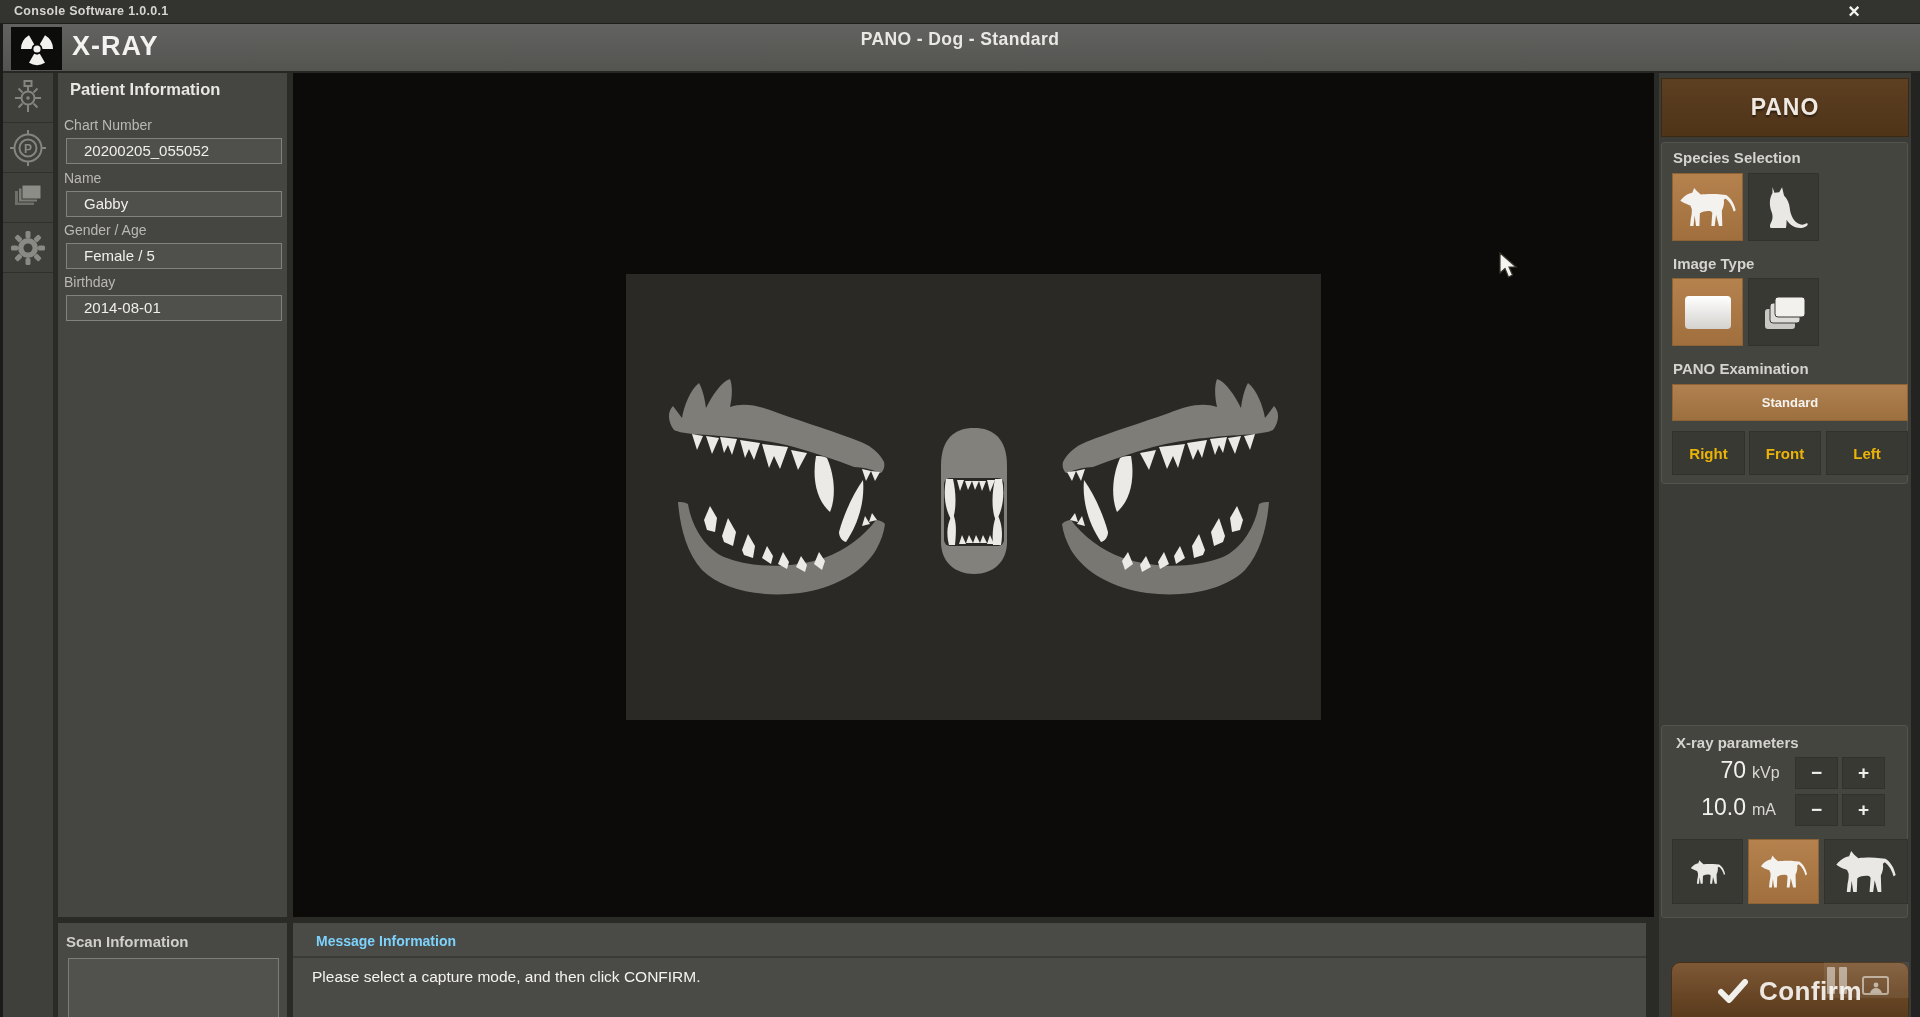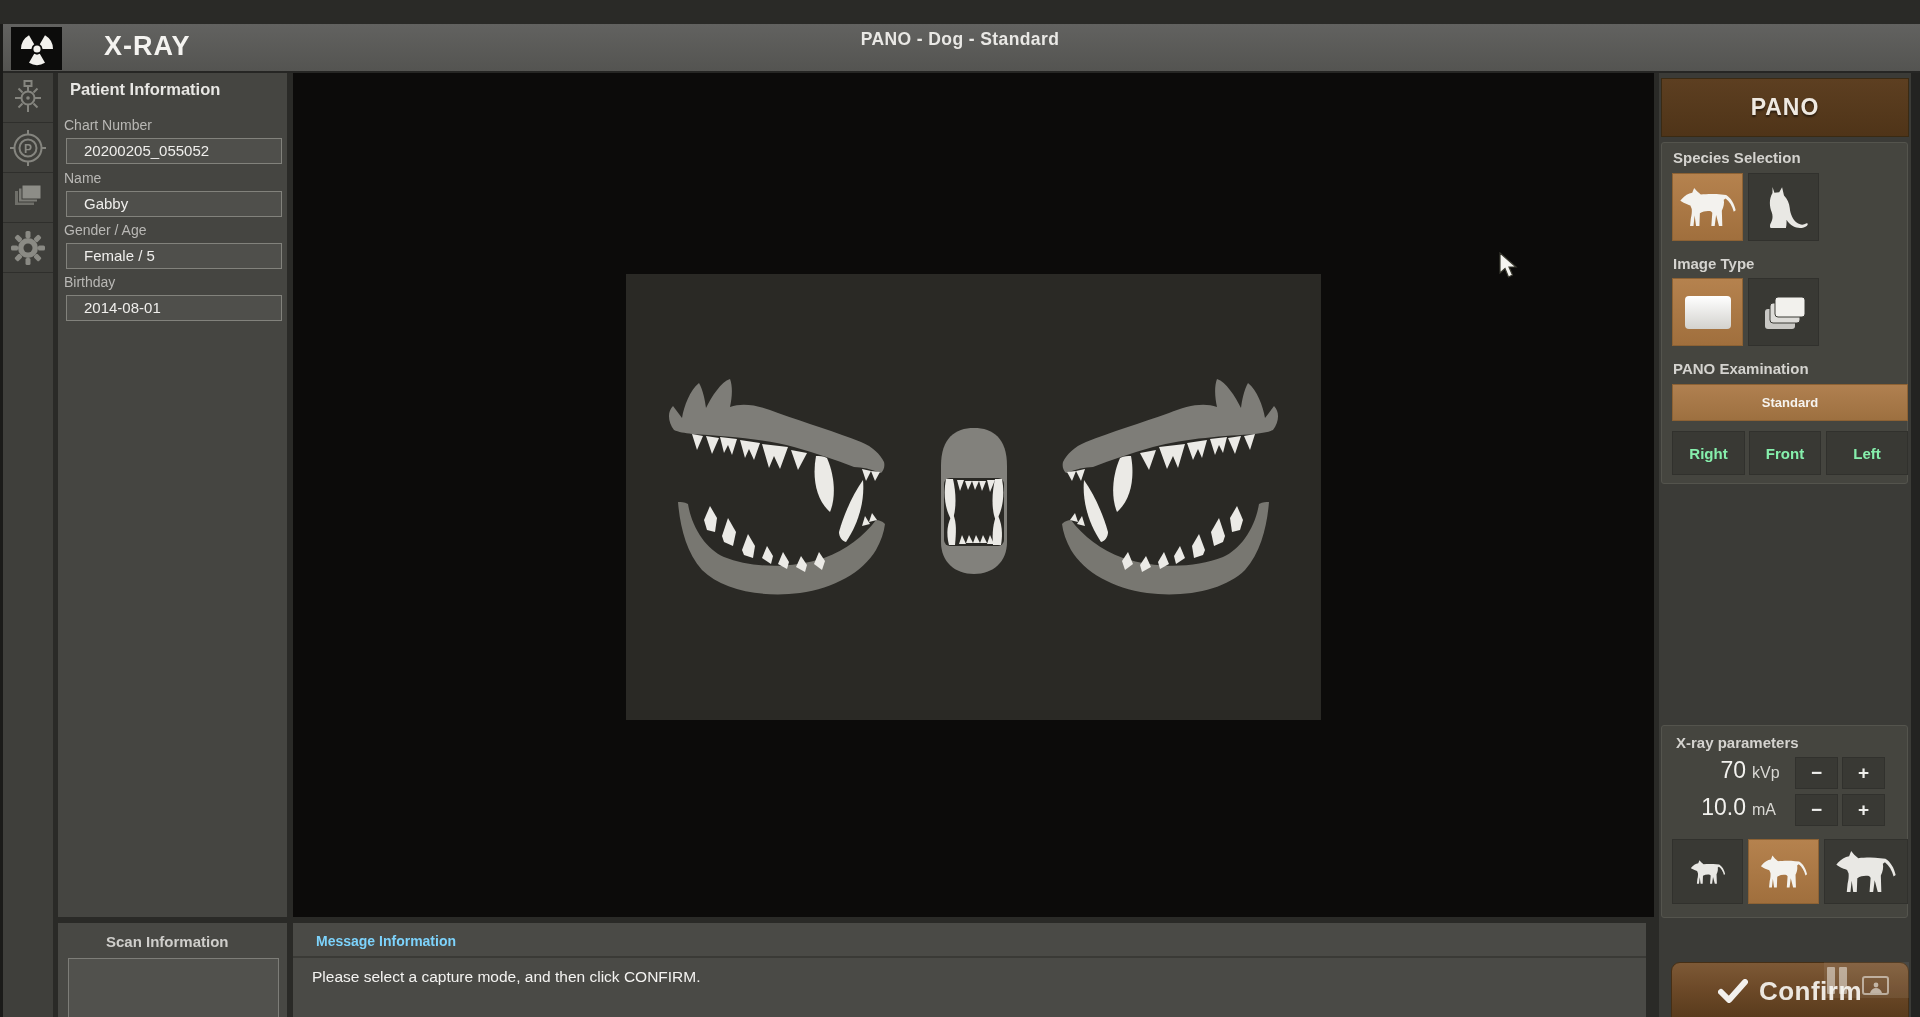--- a/index.html
+++ b/index.html
@@ -7,58 +7,58 @@
   body { font-family:"Liberation Sans", sans-serif; }
   #screen { position:relative; width:1920px; height:1017px; background:#2a2a27; overflow:hidden; }
   .abs { position:absolute; }
 
   
   #titlebar { left:0; top:0; width:1920px; height:24px; background:#333330; border-bottom:1px solid #1d1d1b; }
   #window-title { left:14px; top:4px; font-size:12.5px; font-weight:700; color:#d6d5d2; letter-spacing:.3px; }
   #close-button { left:1838px; top:0px; width:32px; height:24px; color:#f4f3f0; font-size:20px; font-weight:700; text-align:center; line-height:23px; cursor:pointer; }
   #appheader { left:0; top:24px; width:1920px; height:49px; background:linear-gradient(#626260,#545451); border-bottom:2px solid #262624; }
   #app-logo { left:11px; top:27px; width:51px; height:43px; background:#0c0c0b; display:flex; align-items:center; justify-content:center; }
-  #app-name { left:72px; top:31px; font-size:27px; font-weight:700; color:#f4f3f0; letter-spacing:1px;margin-left:32px; }
+  #app-name { left:72px; top:31px; font-size:27px; font-weight:700; color:#f4f3f0; letter-spacing:1px; }
   #page-title { left:0; top:29px; width:1920px; text-align:center; font-size:17.5px; font-weight:700; color:#e9e8e5; letter-spacing:.4px; }
 
   
   #iconstrip { left:3px; top:73px; width:50px; height:944px; background:#3f3f3b; }
   .strip-cell { position:absolute; left:0; width:50px; height:50px; border-bottom:1px solid #2f2f2c; display:flex; align-items:center; justify-content:center; cursor:pointer; }
   #left-edge { left:0; top:24px; width:3px; height:993px; background:#1b1b19; }
   #right-edge { left:1911px; top:73px; width:9px; height:944px; background:#232321; }
 
   
   #leftcol { left:58px; top:73px; width:229px; height:844px; background:#454541; }
   #patient-title { left:70px; top:80px; font-size:16.5px; font-weight:700; color:#e8e7e4; }
   .p-label { position:absolute; left:64px; font-size:14px; color:#b9b8b5; }
   .p-field { position:absolute; left:66px; width:216px; height:26px; background:#4f4f4b; border:1px solid #82827c; color:#efeeec; font-size:15px; line-height:24px; padding-left:17px; }
 
   
   #canvas { left:293px; top:73px; width:1361px; height:844px; background:#0c0b0a; }
   #dental-panel { left:626px; top:274px; width:695px; height:446px; background:#2a2925; }
 
   
   #scanpanel { left:58px; top:923px; width:229px; height:94px; background:#484844; }
-  #scan-title { left:8px; top:10px; position:absolute; font-size:15px; font-weight:700; color:#cfcecb;margin-left:40px; }
+  #scan-title { left:8px; top:10px; position:absolute; font-size:15px; font-weight:700; color:#cfcecb; }
   #scan-box { left:10px; top:35px; position:absolute; width:211px; height:70px; background:#51514d; border:1px solid #7d7d78; }
   #msgpanel { left:293px; top:923px; width:1353px; height:94px; background:#4a4a46; }
   #msg-title { left:23px; top:10px; position:absolute; font-size:14px; font-weight:700; color:#7dd3fc; }
   #msg-divider { left:0; top:33px; position:absolute; width:100%; height:2px; background:#3a3a36; }
   #msg-text { left:19px; top:45px; position:absolute; font-size:15.5px; font-weight:400; color:#f4f3f1; }
 
   
   #rightcol { left:1659px; top:73px; width:252px; height:944px; background:#3b3b37; }
   #pano-header { left:1661px; top:78px; width:248px; height:59px; background:linear-gradient(#5d3f21,#4f3418); border:1px solid #3a2a13; display:flex; align-items:center; justify-content:center; font-size:23px; font-weight:700; color:#efe9e1; letter-spacing:1px; text-shadow:0 2px 2px rgba(0,0,0,.5); }
   .groupbox { background:#45453f; border:1px solid #54544d; border-radius:3px; }
   #selbox { left:1661px; top:142px; width:247px; height:342px; }
   #xraybox { left:1661px; top:725px; width:247px; height:193px; }
   .sec-label { position:absolute; font-size:15px; font-weight:700; color:#d4d3cf; }
   .sel-btn { position:absolute; background:#393934; border:1px solid #31312d; display:flex; align-items:center; justify-content:center; cursor:pointer; }
   .sel-btn.selected { background:linear-gradient(#b5824e,#a06f3d); border-color:#8d6234; }
-  .view-btn { position:absolute; background:#393934; border:1px solid #31312d; color:#86efac; font-size:15px; font-weight:700; display:flex; align-items:center; justify-content:center; cursor:pointer; }
+  .view-btn { position:absolute; background:#393934; border:1px solid #31312d; color:#eab308; font-size:15px; font-weight:700; display:flex; align-items:center; justify-content:center; cursor:pointer; }
   #standard-btn { left:1672px; top:384px; width:236px; height:37px; background:linear-gradient(#b08050,#9d7040); color:#f6f3ef; font-size:13px; font-weight:700; display:flex; align-items:center; justify-content:center; cursor:pointer; border:1px solid #8d6234; }
   .param-value { position:absolute; width:84px; text-align:right; font-size:23px; color:#f2f1ee; }
   .param-unit { position:absolute; font-size:16px; color:#d9d8d4; }
   .step-btn { position:absolute; width:43px; height:32px; background:#393934; border:1px solid #31312d; color:#efefec; font-size:19px; font-weight:700; display:flex; align-items:center; justify-content:center; cursor:pointer; }
   #confirm-btn { left:1671px; top:962px; width:238px; height:58px; background:linear-gradient(180deg,#7d5936 0%,#6b4827 50%,#583a1c 100%); border:1px solid #462f15; border-radius:9px 9px 0 0; display:flex; align-items:center; justify-content:center; gap:11px; cursor:pointer; }
   #confirm-label { font-size:26px; font-weight:700; color:#ece7e0; letter-spacing:.5px; }
 
   
   #overlay-box { left:1824px; top:962px; width:85px; height:36px; background:rgba(255,255,255,.07); }
   .pause-bar { position:absolute; top:967px; width:8px; height:27px; background:rgba(250,250,245,.5); border-radius:1px; }
@@ -72,20 +72,24 @@
 
 <svg width="0" height="0" style="position:absolute">
   <defs>
     <path id="dogShape" d="M2.5,13.5 L1,15.5 L4.5,17.5 C7,18.8 9.5,19.5 11.5,20.5 L13,24 C13.2,27 13,30 12,34 L11.2,42 L14.8,42 L16,31 L17.5,42 L21,42 L21.5,28.5 C25,26.5 29,25.8 33,26.5 L34.5,28 L33.5,42 L37,42 L38.5,30.5 L41.5,42 L45,42 L44.5,26 C46.5,22 47.2,18 46.5,14.5 L48.5,13 C52.5,16 55.5,21 57,27 L59,25.5 C57.5,18.5 54,12.5 49,9.5 L44,9 C36,8 28,8.5 22.5,9 L18.5,5.5 L15.5,2 L13.5,7 C9.5,7.5 5.5,10 2.5,13.5 Z"></path>
     <path id="catShape" d="M14,3 L16,9 L21,8.5 L24,3.5 L26,12 C29.5,15.5 31.5,20 32,25 C32.5,31 35,37 39.5,40.5 C42.5,42.8 46.5,43 49,41.2 C50.8,40.2 51.5,42 50,43.6 C46.2,46.8 39.8,46.6 35.6,44.2 C32.8,42.6 30.4,40.2 28.6,37.4 C28.8,40.4 28.6,43.4 28,46 L12,46 C11,44.5 11.2,42.5 12.4,40.5 C14.2,37.3 14.6,33.5 13.2,29.5 C10.4,22.5 10.6,15 14,9.5 Z"></path>
   </defs>
 </svg>
 
 <div id="screen">
 
+  <div id="titlebar" class="abs">
+    <div id="window-title" class="abs">Console Software  1.0.0.1</div>
+    <div id="close-button" class="abs">×</div>
+  </div>
 
   <div id="appheader" class="abs"></div>
   <div id="app-logo" class="abs">
     <svg width="40" height="38" viewBox="0 0 40 38">
       <g transform="translate(20,19)" fill="#f2f1ed">
         <path d="M 2.8,4.85 L 8,13.86 A 16 16 0 0 1 -8,13.86 L -2.8,4.85 A 5.6 5.6 0 0 0 2.8,4.85 Z"></path>
         <path d="M 5.6,0 L 16,0 A 16 16 0 0 0 8,-13.86 L 2.8,-4.85 A 5.6 5.6 0 0 1 5.6,0 Z"></path>
         <path d="M -5.6,0 L -16,0 A 16 16 0 0 1 -8,-13.86 L -2.8,-4.85 A 5.6 5.6 0 0 0 -5.6,0 Z"></path>
         <circle cx="0" cy="0" r="3.6"></circle>
       </g>

